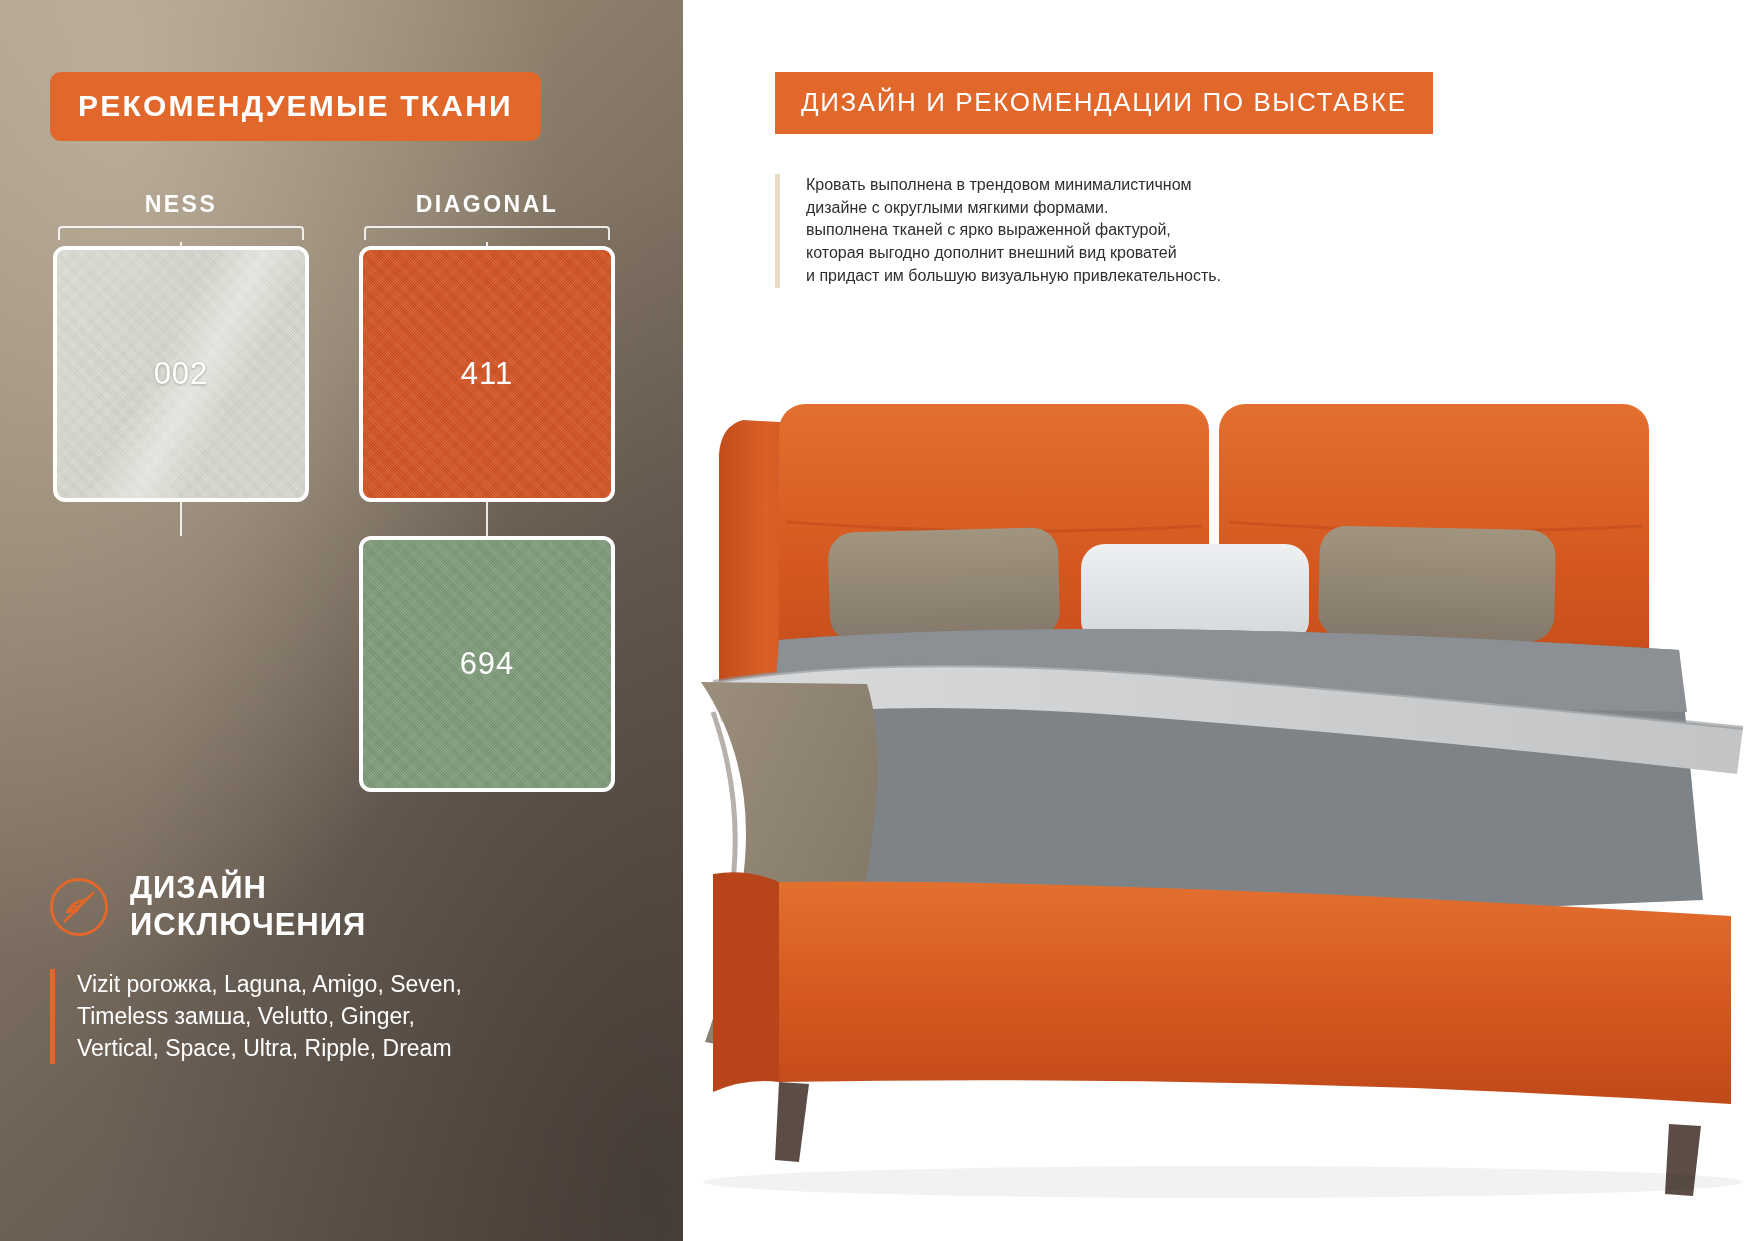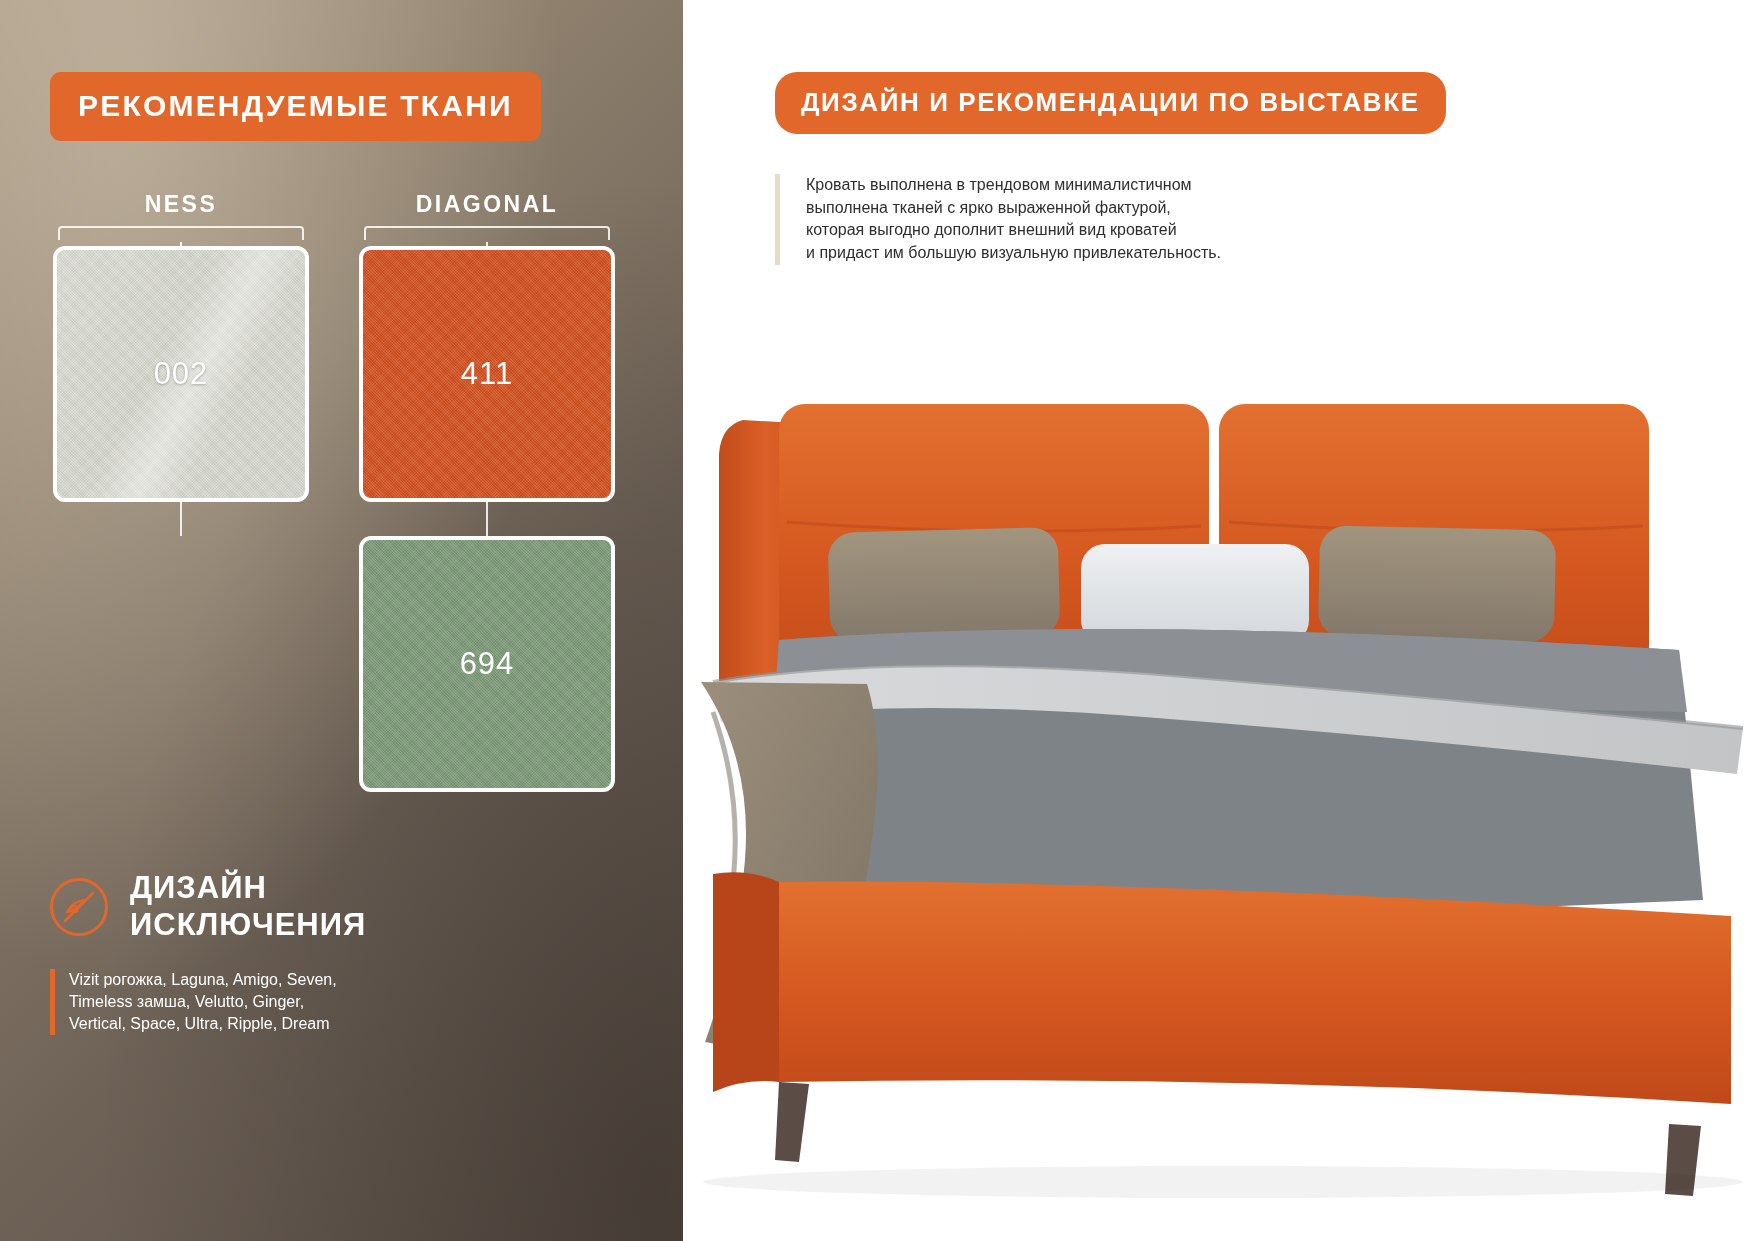--- a/index.html
+++ b/index.html
@@ -141,45 +141,45 @@
   .exc-icon svg { position:absolute; left:50%; top:50%; transform: translate(-50%,-50%); }
   .exc-title {
     color: #ffffff;
     font-size: 31px;
     font-weight: bold;
     line-height: 1.18;
     letter-spacing: 1px;
   }
   .exc-list {
     margin-top: 26px;
-    padding-left: 14px;
+    padding-left: 22px;
     border-left: 5px solid #e2672b;
     color: #ffffff;
-    font-size: 16px;
+    font-size: 23px;
     line-height: 1.38;
   }
 
   
   .right-panel {
     position: relative;
     flex: 1 1 auto;
     height: 1241px;
     background: #ffffff;
     overflow: hidden;
   }
   .right-inner { padding: 72px 60px 0 92px; }
   .right-badge {
     display: inline-block;
     background: #e2672b;
     color: #ffffff;
     font-size: 26px;
-    font-weight: bold;
+    font-weight: normal;
     letter-spacing: 1.6px;
     padding: 15px 26px 16px 26px;
-    border-radius: 22px;
+    border-radius: 0;
     white-space: nowrap;
   }
   .desc {
     margin-top: 40px;
     padding-left: 26px;
     border-left: 5px solid #e8dcc6;
     color: #2e2e2e;
     font-size: 16px;
     line-height: 1.42;
   }
@@ -254,20 +254,21 @@
       </div>
 
     </div>
   </div>
 
   <div class="right-panel">
     <div class="right-inner">
       <div class="right-badge">ДИЗАЙН И РЕКОМЕНДАЦИИ ПО ВЫСТАВКЕ</div>
       <div class="desc">
         <p>Кровать выполнена в трендовом минималистичном</p>
+        <p>дизайне с округлыми мягкими формами.</p>
         <p>выполнена тканей с ярко выраженной фактурой,</p>
         <p>которая выгодно дополнит внешний вид кроватей</p>
         <p>и придаст им большую визуальную привлекательность.</p>
       </div>
     </div>
 
     <div class="bed-wrap">
       <svg class="bed-svg" viewBox="0 0 1071 859" preserveAspectRatio="xMidYMax meet">
         <defs>
           <linearGradient id="orange" x1="0" y1="0" x2="0" y2="1">

